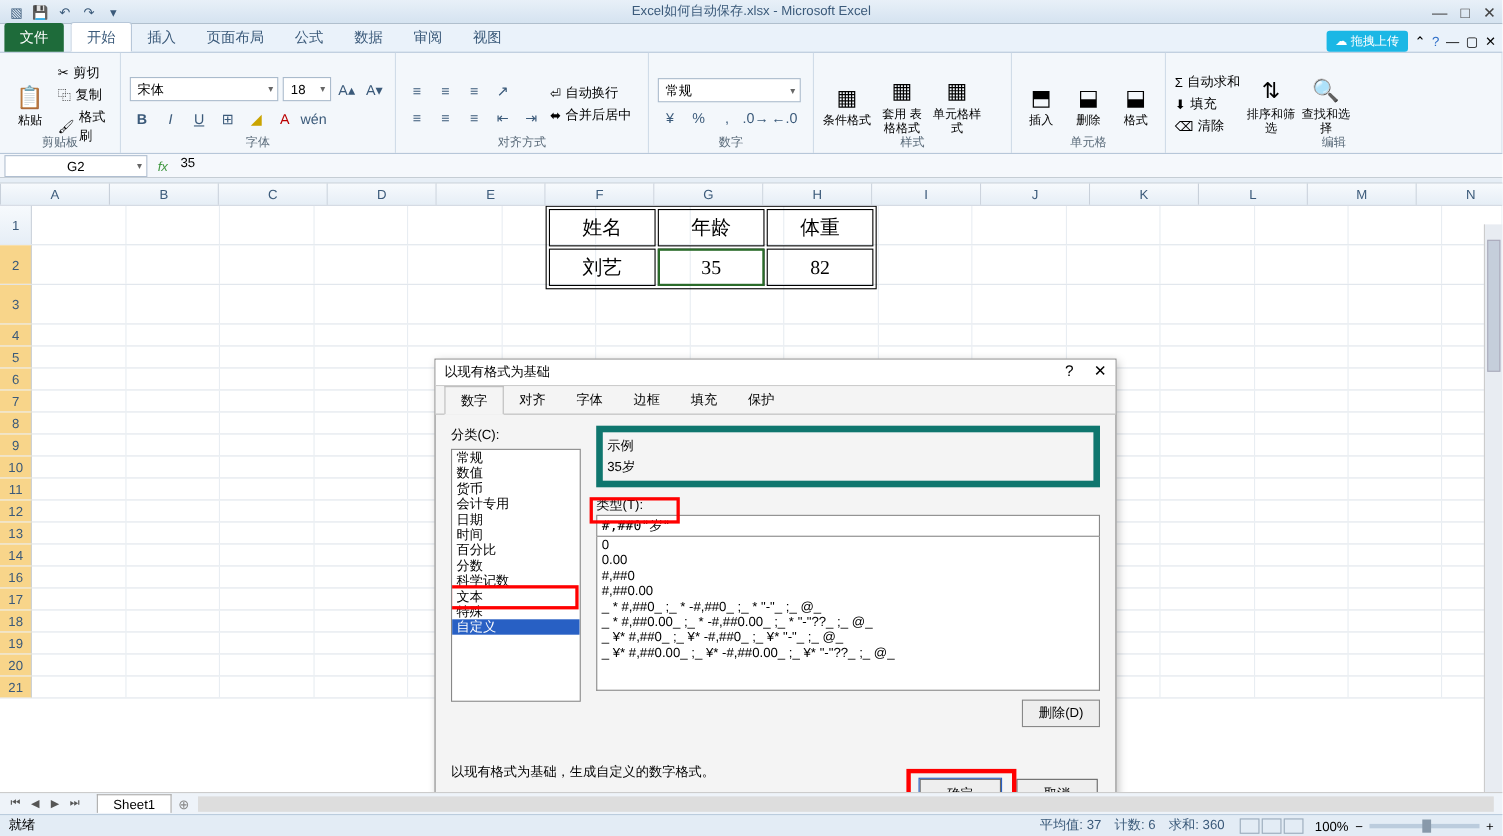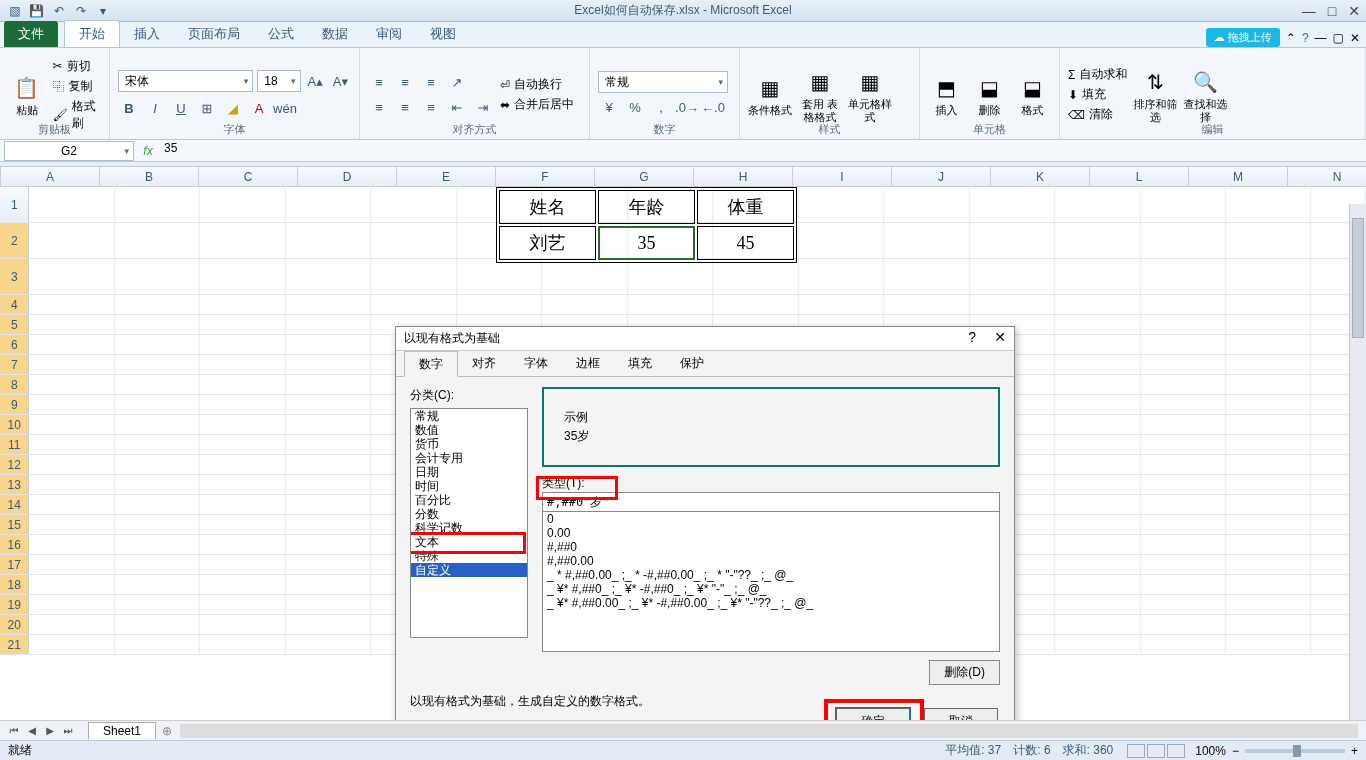--- a/index.html
+++ b/index.html
@@ -75,21 +75,21 @@
 .dlg-tab { padding: 4px 14px; font-size: 12px; position: relative; }
 .dlg-tab.active { background: #f4f4f4; border: 1px solid #bbb; border-bottom: 1px solid #f4f4f4; margin-bottom: -1px; }
 .dlg-body { padding: 10px 14px; display: flex; gap: 12px; height: 310px; }
 .cat-col { width: 120px; }
 .cat-label { font-size: 12px; margin-bottom: 4px; }
 .cat-list { border: 1px solid #888; background: #fff; height: 230px; width: 118px; overflow: hidden; font-size: 12px; position: relative; }
 .cat-list .item { padding: 0 4px; line-height: 14px; }
 .cat-list .item.sel { background: #2860c4; color: #fff; }
 .cat-list .redbox1 { position: absolute; left: -3px; top: 123px; width: 118px; height: 22px; border: 3px solid #f00; pointer-events: none; }
 .right-col { flex: 1; }
-.sample-box { border: 2px solid #0f766e; padding: 20px; margin-bottom: 8px; font-size: 12px; }
+.sample-box { border: 6px solid #0f766e; padding: 4px; margin-bottom: 8px; font-size: 12px; }
 .sample-lbl { font-size: 12px; margin-bottom: 2px; }
 .type-input { width: 100%; border: 1px solid #888; background: #fff; padding: 2px 4px; font-size: 12px; font-family: Consolas, monospace; margin-bottom: 0; }
 .type-wrap { position: relative; }
 .type-wrap .redbox2 { position: absolute; left: -6px; top: -16px; width: 82px; height: 24px; border: 3px solid #f00; pointer-events: none; }
 .fmt-list { border: 1px solid #888; border-top: none; background: #fff; height: 140px; overflow-y: scroll; font-size: 12px; font-family: Consolas, monospace; }
 .fmt-list .item { padding: 0 4px; line-height: 14px; white-space: nowrap; }
 .del-btn { float: right; margin-top: 8px; padding: 3px 14px; border: 1px solid #888; background: #eee; font-size: 12px; }
 .hint { clear: both; padding: 6px 14px; font-size: 12px; }
 .dlg-buttons { position: absolute; bottom: 10px; right: 16px; display: flex; gap: 14px; }
 .dlg-btn { padding: 4px 24px; border: 1px solid #666; background: #eee; font-size: 12px; }
@@ -609,39 +609,20 @@
         <div class="cell col-I" style="width: 99px; height: 100%;"></div>
         <div class="cell col-J" style="width: 99px; height: 100%;"></div>
         <div class="cell col-K" style="width: 99px; height: 100%;"></div>
         <div class="cell col-L" style="width: 99px; height: 100%;"></div>
         <div class="cell col-M" style="width: 99px; height: 100%;"></div>
         <div class="cell col-N" style="width: 99px; height: 100%;"></div>
         <div class="cell col-O" style="width: 99px; height: 100%;"></div>
         <div class="cell col-P" style="width: 63px; height: 100%;"></div>
       </div>
       <div class="grid-row">
-        <div class="rowh sel">15</div>
-        <div class="cell col-A" style="width: 99px; height: 100%;"></div>
-        <div class="cell col-B" style="width: 99px; height: 100%;"></div>
-        <div class="cell col-C" style="width: 99px; height: 100%;"></div>
-        <div class="cell col-D" style="width: 99px; height: 100%;"></div>
-        <div class="cell col-E" style="width: 99px; height: 100%;"></div>
-        <div class="cell col-F" style="width: 99px; height: 100%;"></div>
-        <div class="cell col-G" style="width: 99px; height: 100%;"></div>
-        <div class="cell col-H" style="width: 99px; height: 100%;"></div>
-        <div class="cell col-I" style="width: 99px; height: 100%;"></div>
-        <div class="cell col-J" style="width: 99px; height: 100%;"></div>
-        <div class="cell col-K" style="width: 99px; height: 100%;"></div>
-        <div class="cell col-L" style="width: 99px; height: 100%;"></div>
-        <div class="cell col-M" style="width: 99px; height: 100%;"></div>
-        <div class="cell col-N" style="width: 99px; height: 100%;"></div>
-        <div class="cell col-O" style="width: 99px; height: 100%;"></div>
-        <div class="cell col-P" style="width: 63px; height: 100%;"></div>
-      </div>
-      <div class="grid-row">
         <div class="rowh sel">16</div>
         <div class="cell col-A" style="width: 99px; height: 100%;"></div>
         <div class="cell col-B" style="width: 99px; height: 100%;"></div>
         <div class="cell col-C" style="width: 99px; height: 100%;"></div>
         <div class="cell col-D" style="width: 99px; height: 100%;"></div>
         <div class="cell col-E" style="width: 99px; height: 100%;"></div>
         <div class="cell col-F" style="width: 99px; height: 100%;"></div>
         <div class="cell col-G" style="width: 99px; height: 100%;"></div>
         <div class="cell col-H" style="width: 99px; height: 100%;"></div>
         <div class="cell col-I" style="width: 99px; height: 100%;"></div>
@@ -753,21 +734,21 @@
   <table class="datatable">
     <tbody>
         <tr>
       <td>姓名</td>
       <td>年龄</td>
       <td>体重</td>
     </tr>
     <tr>
       <td>刘艺</td>
       <td class="act-cell">35</td>
-      <td>45</td>
+      <td>82</td>
     </tr>
   </tbody>
     </table>
 </div>
 
 <div class="scroll-v">
     <div class="thumb"></div>
   </div>
 
 <div class="dialog">
@@ -814,20 +795,21 @@
       <div class="type-wrap">
         <input class="type-input" value="#,##0&quot;岁&quot;" style="">
         <div class="redbox2"></div>
       </div>
       <div class="fmt-list">
         <div id="fmt-items">
             <div class="item">0</div>
             <div class="item">0.00</div>
             <div class="item">#,##0</div>
             <div class="item">#,##0.00</div>
+            <div class="item">_ * #,##0_ ;_ * -#,##0_ ;_ * "-"_ ;_ @_ </div>
             <div class="item">_ * #,##0.00_ ;_ * -#,##0.00_ ;_ * "-"??_ ;_ @_ </div>
             <div class="item">_ ¥* #,##0_ ;_ ¥* -#,##0_ ;_ ¥* "-"_ ;_ @_ </div>
             <div class="item">_ ¥* #,##0.00_ ;_ ¥* -#,##0.00_ ;_ ¥* "-"??_ ;_ @_ </div>
           </div>
       </div>
       <button class="del-btn">删除(D)</button>
     </div>
   </div>
   <div class="hint">以现有格式为基础，生成自定义的数字格式。</div>
   <div class="dlg-buttons">

